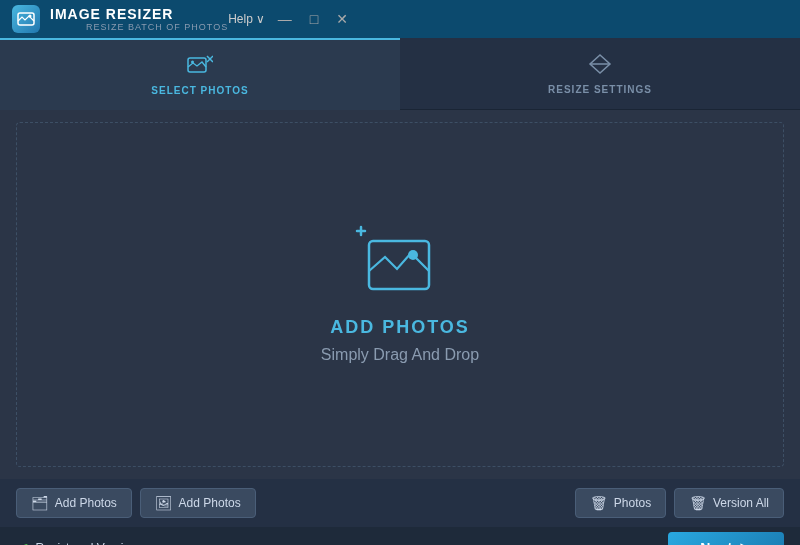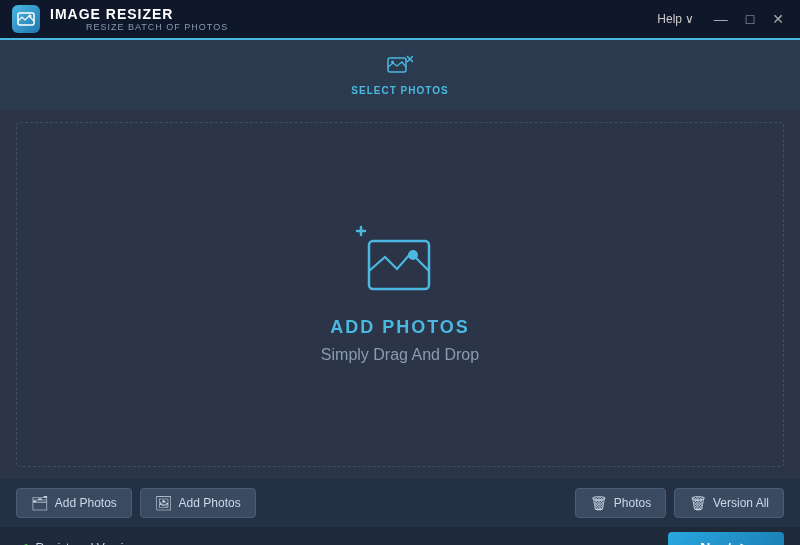--- a/index.html
+++ b/index.html
@@ -7,26 +7,25 @@
       width: 800px;
       height: 545px;
       background: #2b3547;
       font-family: 'Segoe UI', Arial, sans-serif;
       overflow: hidden;
       color: #fff;
     }
 
     
     .title-bar {
-      background: #0f172a;
+      background: #0c4a6e;
       height: 38px;
       display: flex;
       align-items: center;
       padding: 0 12px;
-      justify-content: space-between;
     }
     .title-bar-left {
       display: flex;
       align-items: center;
       gap: 10px;
     }
     .app-icon {
       width: 28px;
       height: 28px;
       background: linear-gradient(135deg, #4ab8e0, #2176ae);
@@ -48,21 +47,21 @@
     }
     .app-subtitle {
       font-size: 9px;
       color: #8a9bb0;
       letter-spacing: 1px;
       margin-left: 36px;
     }
     .title-bar-right {
       display: flex;
       align-items: center;
-      gap: 16px;
+      gap: 9px;
     }
     .help-btn {
       color: #ccc;
       font-size: 12px;
       cursor: pointer;
       display: flex;
       align-items: center;
       gap: 3px;
     }
     .window-controls {
@@ -260,20 +259,29 @@
         <rect x="1" y="4" width="18" height="14" rx="2" stroke="#4ab8e0" stroke-width="1.5" fill="none"></rect>
         <polyline points="1,13 6,9 10,12 15,8 19,13" stroke="#4ab8e0" stroke-width="1.3" fill="none"></polyline>
         <circle cx="5.5" cy="8" r="1.5" fill="#4ab8e0"></circle>
         <line x1="20" y1="2" x2="26" y2="8" stroke="#4ab8e0" stroke-width="1.5"></line>
         <line x1="26" y1="2" x2="20" y2="8" stroke="#4ab8e0" stroke-width="1.5"></line>
       </svg>
     </span>
     <span class="tab-label">SELECT PHOTOS</span>
   </div>
 
+  <div class="tab">
+    <span class="tab-icon">
+      <svg width="24" height="22" viewBox="0 0 24 22" fill="none">
+        <polygon points="12,2 22,11 12,20 2,11" stroke="#7a8fa8" stroke-width="1.5" fill="none"></polygon>
+        <line x1="2" y1="11" x2="22" y2="11" stroke="#7a8fa8" stroke-width="1.5"></line>
+      </svg>
+    </span>
+    <span class="tab-label">RESIZE SETTINGS</span>
+  </div>
 
 </div>
 
 <div class="main-content">
   <div class="drop-area">
     <div class="photo-svg">
       <svg width="90" height="80" viewBox="0 0 90 80" fill="none">
 
         <rect x="14" y="16" width="60" height="48" rx="4" stroke="#4ab8e0" stroke-width="2.5" fill="none"></rect>
 

